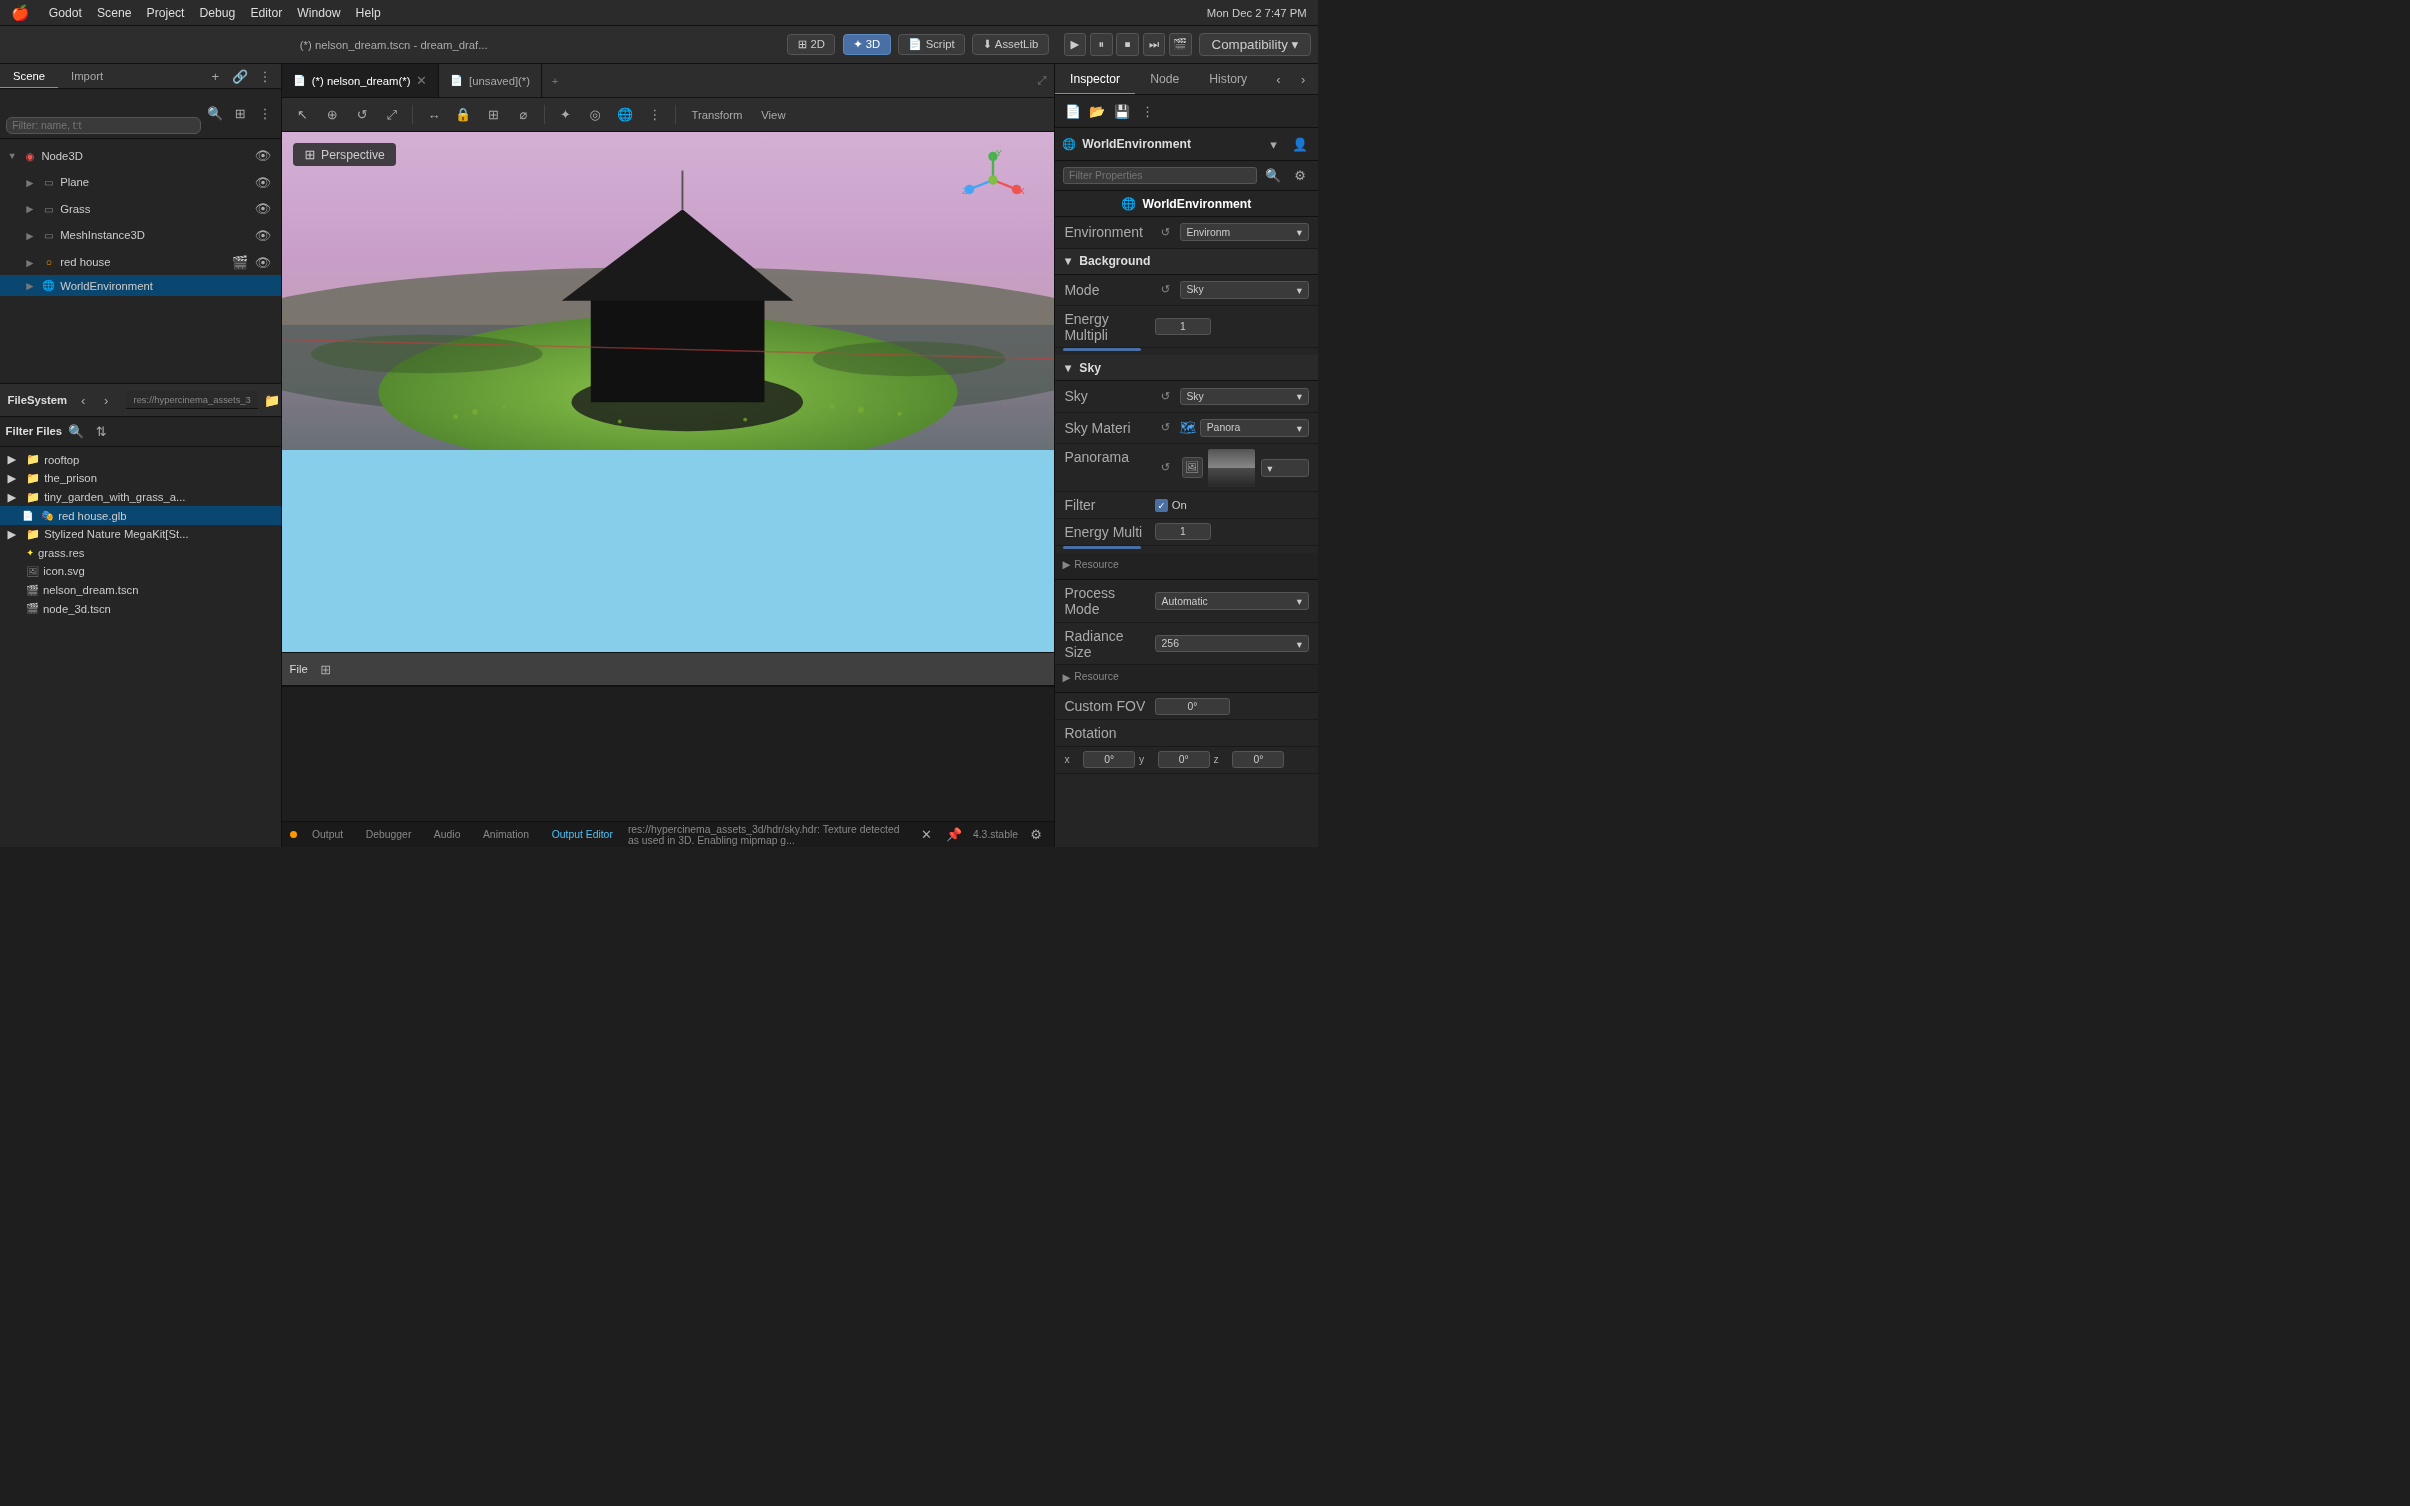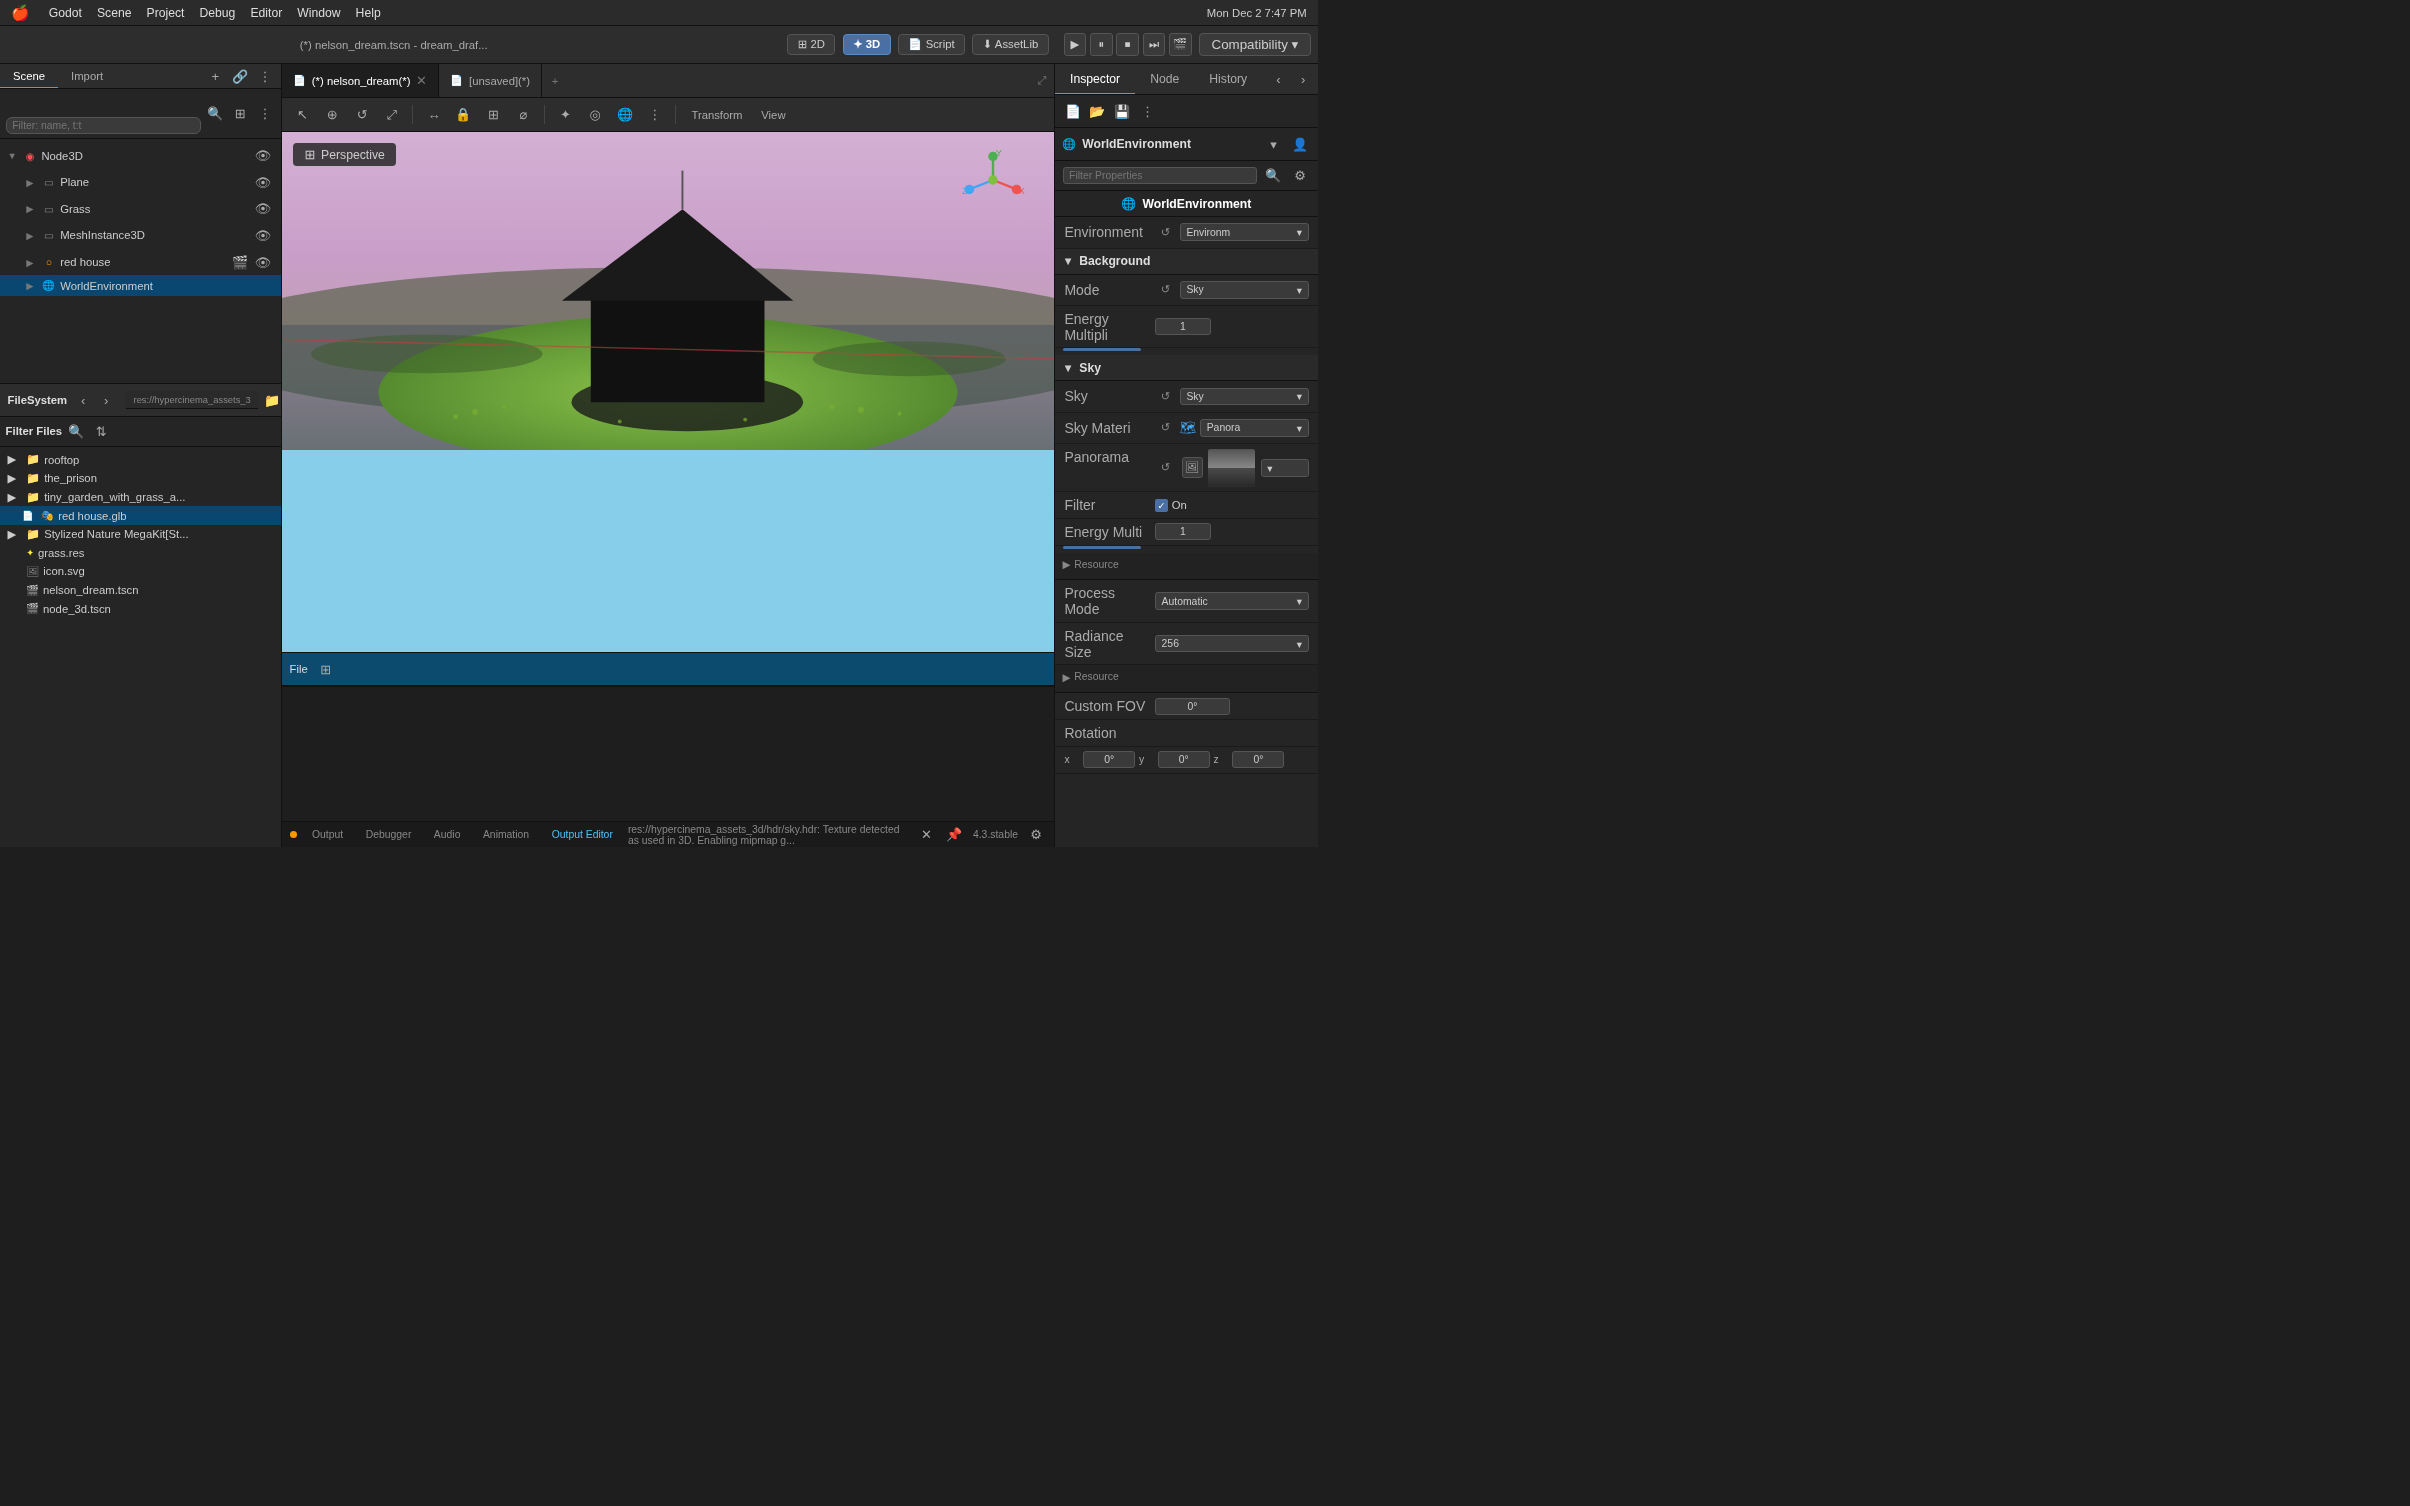--- a/index.html
+++ b/index.html
@@ -49,21 +49,21 @@
     }
     .btn-2d, .btn-3d, .btn-script, .btn-assetlib {
       padding: 2.8px 9.4px;
       border-radius: 3.8px;
       border: 0.9px solid #555;
       background: #3a3a3a;
       color: #ccc;
       cursor: pointer;
       font-size: 11.3px;
     }
-    .btn-3d { background: #4a6fa5; color: #fff; border-color: #5a8bc0; font-weight: bold; }
+    .btn-3d { background: #4a6fa5; color: #fff; border-color: #5a8bc0; }
     .play-controls { display: flex; gap: 3.8px; margin-left: 7.5px; }
     .play-btn {
       width: 22.6px; height: 22.6px;
       background: #3a3a3a;
       border: 0.9px solid #555;
       border-radius: 2.8px;
       display: flex; align-items: center; justify-content: center;
       cursor: pointer; color: #ccc; font-size: 11.3px;
     }
     .compat-btn {
@@ -336,21 +336,21 @@
       left: 50%;
       transform: translate(-50%, -50%);
       color: #ddd;
       font-size: 11.3px;
     }
     .import-file { color: #aaa; font-size: 11.3px; }
 
     
     .bottom-file-area {
       height: 169px;
-      background: #0c4a6e;
+      background: #404040;
       border-top: 0.9px solid #111;
       display: flex;
       flex-direction: column;
     }
     .file-area-header {
       display: flex;
       align-items: center;
       padding: 5.6px 7.5px;
       border-bottom: 0.9px solid #111;
       gap: 7.5px;

